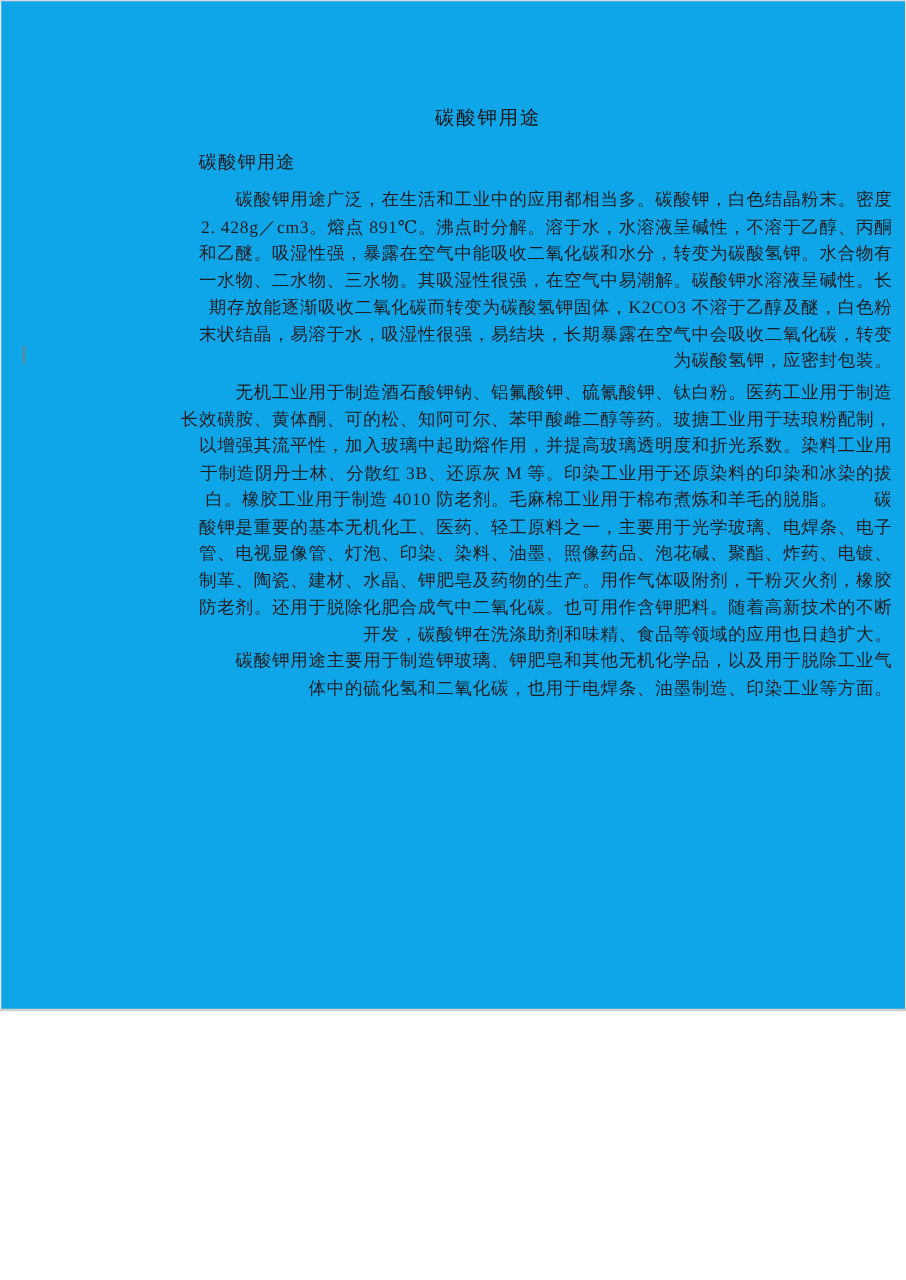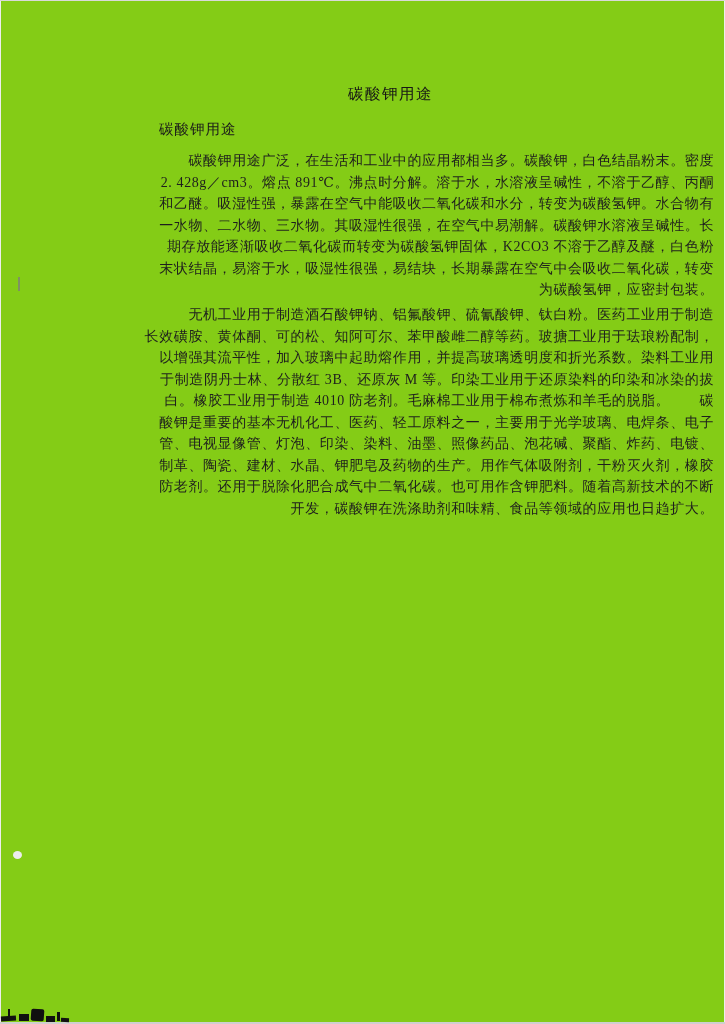--- a/index.html
+++ b/index.html
@@ -3,22 +3,22 @@
 <meta charset="utf-8">
 <style>
   html, body {
     margin: 0;
     padding: 0;
     background: #ffffff;
   }
   .page {
     position: relative;
     width: 725px;
-    height: 1024px;
-    background: #84cc16;
+    height: 809px;
+    background: #0ea5e9;
     overflow: hidden;
     font-family: "Liberation Serif", "DejaVu Serif", serif;
     color: #1e1e1e;
     
     box-shadow:
       inset 0 1px 0 #d9d9d9,
       inset 0 -2px 0 #cfcfcf,
       inset 1px 0 0 #ededed,
       inset -1px 0 0 #ededed;
   }
@@ -100,20 +100,22 @@
 长效磺胺、黄体酮、可的松、知阿可尔、苯甲酸雌二醇等药。玻搪工业用于珐琅粉配制，
 以增强其流平性，加入玻璃中起助熔作用，并提高玻璃透明度和折光系数。染料工业用
 于制造阴丹士林、分散红 3B、还原灰 M 等。印染工业用于还原染料的印染和冰染的拔
 白。橡胶工业用于制造 4010 防老剂。毛麻棉工业用于棉布煮炼和羊毛的脱脂。　　碳
 酸钾是重要的基本无机化工、医药、轻工原料之一，主要用于光学玻璃、电焊条、电子
 管、电视显像管、灯泡、印染、染料、油墨、照像药品、泡花碱、聚酯、炸药、电镀、
 制革、陶瓷、建材、水晶、钾肥皂及药物的生产。用作气体吸附剂，干粉灭火剂，橡胶
 防老剂。还用于脱除化肥合成气中二氧化碳。也可用作含钾肥料。随着高新技术的不断
 开发，碳酸钾在洗涤助剂和味精、食品等领域的应用也日趋扩大。</div>
 
+  <div class="para para-3">　　碳酸钾用途主要用于制造钾玻璃、钾肥皂和其他无机化学品，以及用于脱除工业气
+体中的硫化氢和二氧化碳，也用于电焊条、油墨制造、印染工业等方面。</div>
 
   <div class="artifact mark-left-tick"></div>
   <div class="artifact mark-left-smudge"></div>
   <div class="artifact ink ink-a"></div>
   <div class="artifact ink ink-a2"></div>
   <div class="artifact ink ink-b"></div>
   <div class="artifact ink ink-c"></div>
   <div class="artifact ink ink-d"></div>
   <div class="artifact ink ink-e"></div>
   <div class="artifact ink ink-f"></div>

